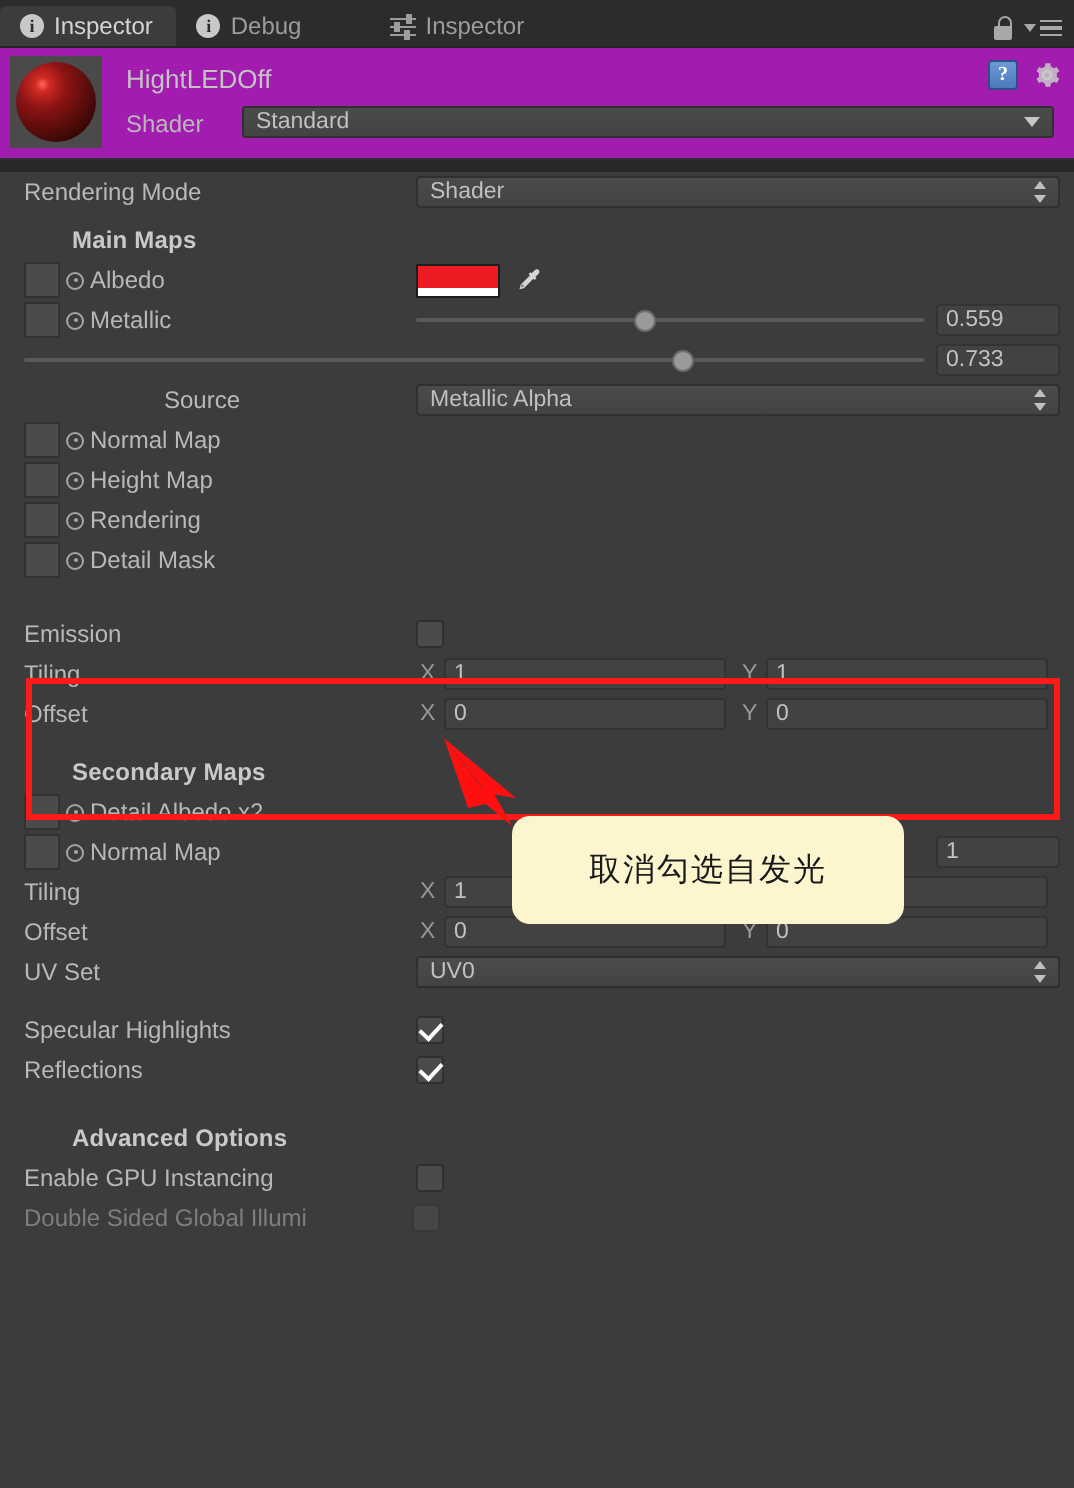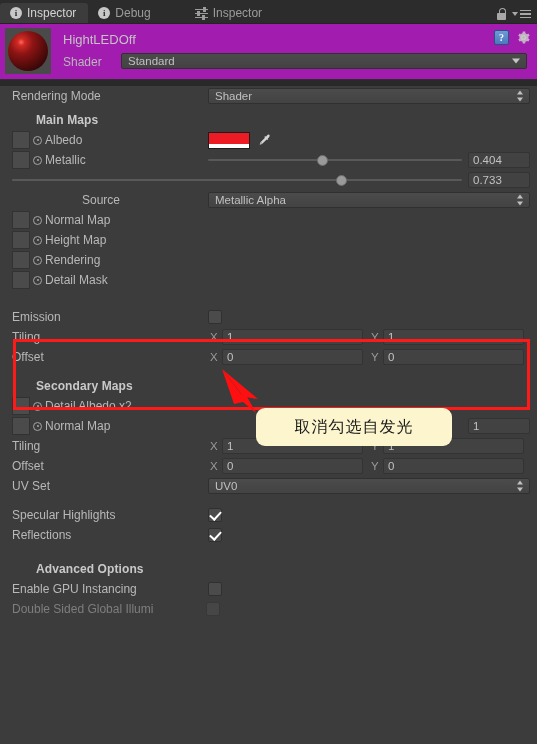--- a/index.html
+++ b/index.html
@@ -469,21 +469,21 @@
   <div class="row h20">
     <span class="lbl-col">
       <span class="tex-slot"></span>
       <span class="target-dot"></span>
       <span class="label">Metallic</span>
     </span>
     <span class="slider">
       <span class="track"></span>
       <span class="knob" style="left:44.9%"></span>
     </span>
-    <span class="num-field">0.404</span>
+    <span class="num-field">0.559</span>
   </div>
 
   <div class="row h20">
     <span class="slider">
       <span class="track"></span>
       <span class="knob" style="left:73.3%"></span>
     </span>
     <span class="num-field">0.733</span>
   </div>
 
@@ -662,15 +662,15 @@
   </div>
 </div>
 
 <div class="hl-box" style="left:13px; top:339px; width:517px; height:71px;"></div>
 
 <svg class="ann-arrow" width="70" height="60" style="left:210px; top:355px;">
   <polygon points="12,14 46,58 37,42 48,44" fill="#ff1010"></polygon>
   <path d="M12,14 L31,39 L48,44 L37,42 L46,58 L33,47 L24,49 Z" fill="#ff1010"></path>
 </svg>
 
-<div class="tooltip" style="left:256px; top:408px; width:196px; height:38px;">
+<div class="tooltip" style="left:256px; top:408px; width:196px; height:54px;">
   <span>取消勾选自发光</span>
 </div>
 
 </body></html>

